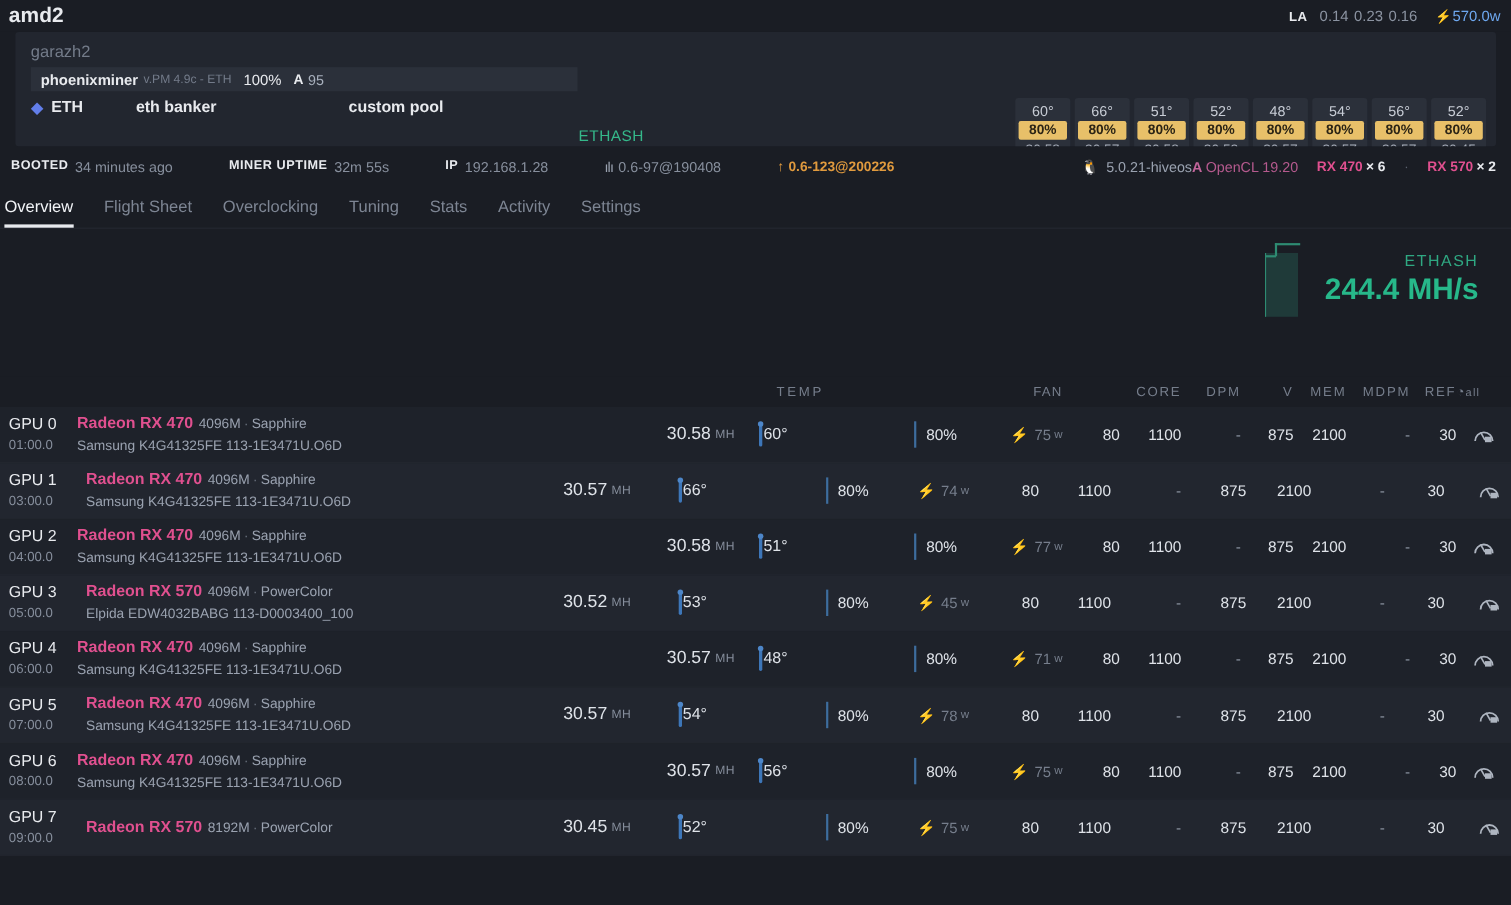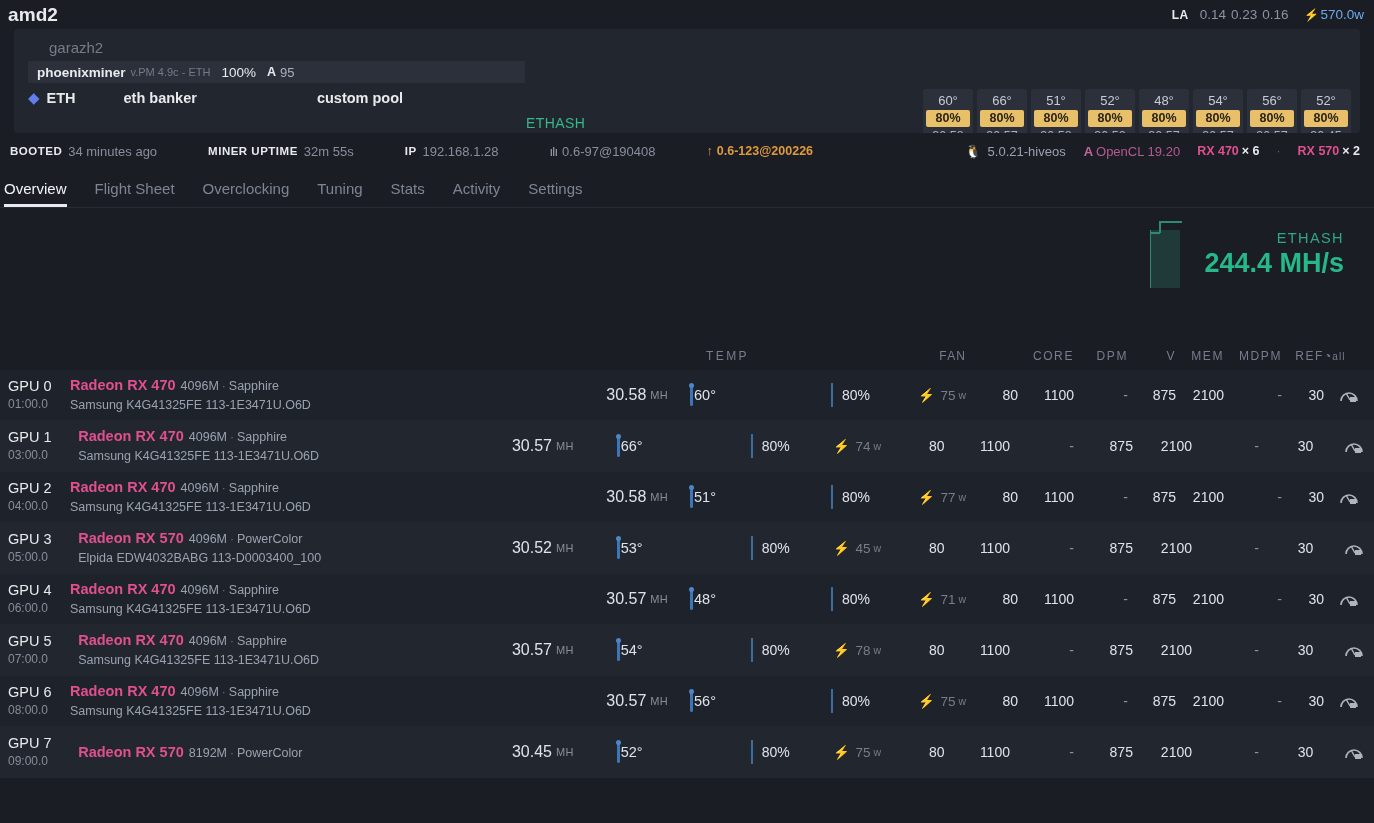--- a/index.html
+++ b/index.html
@@ -37,21 +37,21 @@
   
   #panel {
     margin: 0 14px 0 14px;
     background: #22262f;
     border-radius: 3px;
     position: relative;
     height: 104px;
     overflow: hidden;
   }
   #panel-left { padding: 9px 0 0 14px; }
-  #farm-name { font-size: 15px; color: #747c8a; line-height: 20px; margin-left: 21px; }
+  #farm-name { font-size: 15px; color: #747c8a; line-height: 20px; }
   #fs-line { font-size: 14.5px; line-height: 21px; margin-top: 1px;}
   #fs-name { color: #e8eaee; font-weight: bold; }
   #fs-suffix { color: #7c8494; }
 
   #miner-row {
     margin-top: 3px;
     background: #2b303a;
     height: 22px;
     width: 497px;
     display: flex; align-items: center;
@@ -315,21 +315,21 @@
     <span class="st-v" style="margin-left:0">0.6-97@190408</span>
   </div>
   <div class="st-grp">
     <span class="upd">↑</span>
     <span class="upd" style="margin-left:4px">0.6-123@200226</span>
   </div>
 
   <div id="status-right">
     <span class="linux-ico">🐧</span>
     <span class="hv-ver">5.0.21-hiveos</span>
-    <span class="ocl" style="margin-left:18px">
+    <span class="ocl" style="">
       <b>A</b><span>OpenCL 19.20</span>
     </span>
     <span class="gpu-chip">
       <span class="n">RX 470</span><span class="x">× 6</span>
     </span>
     <span class="dotsep">·</span>
     <span class="gpu-chip">
       <span class="n">RX 570</span><span class="x">× 2</span>
     </span>
   </div>

